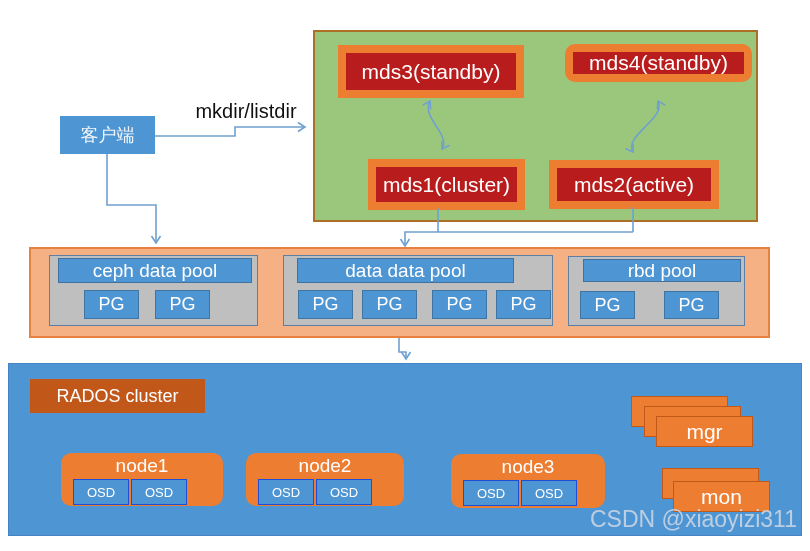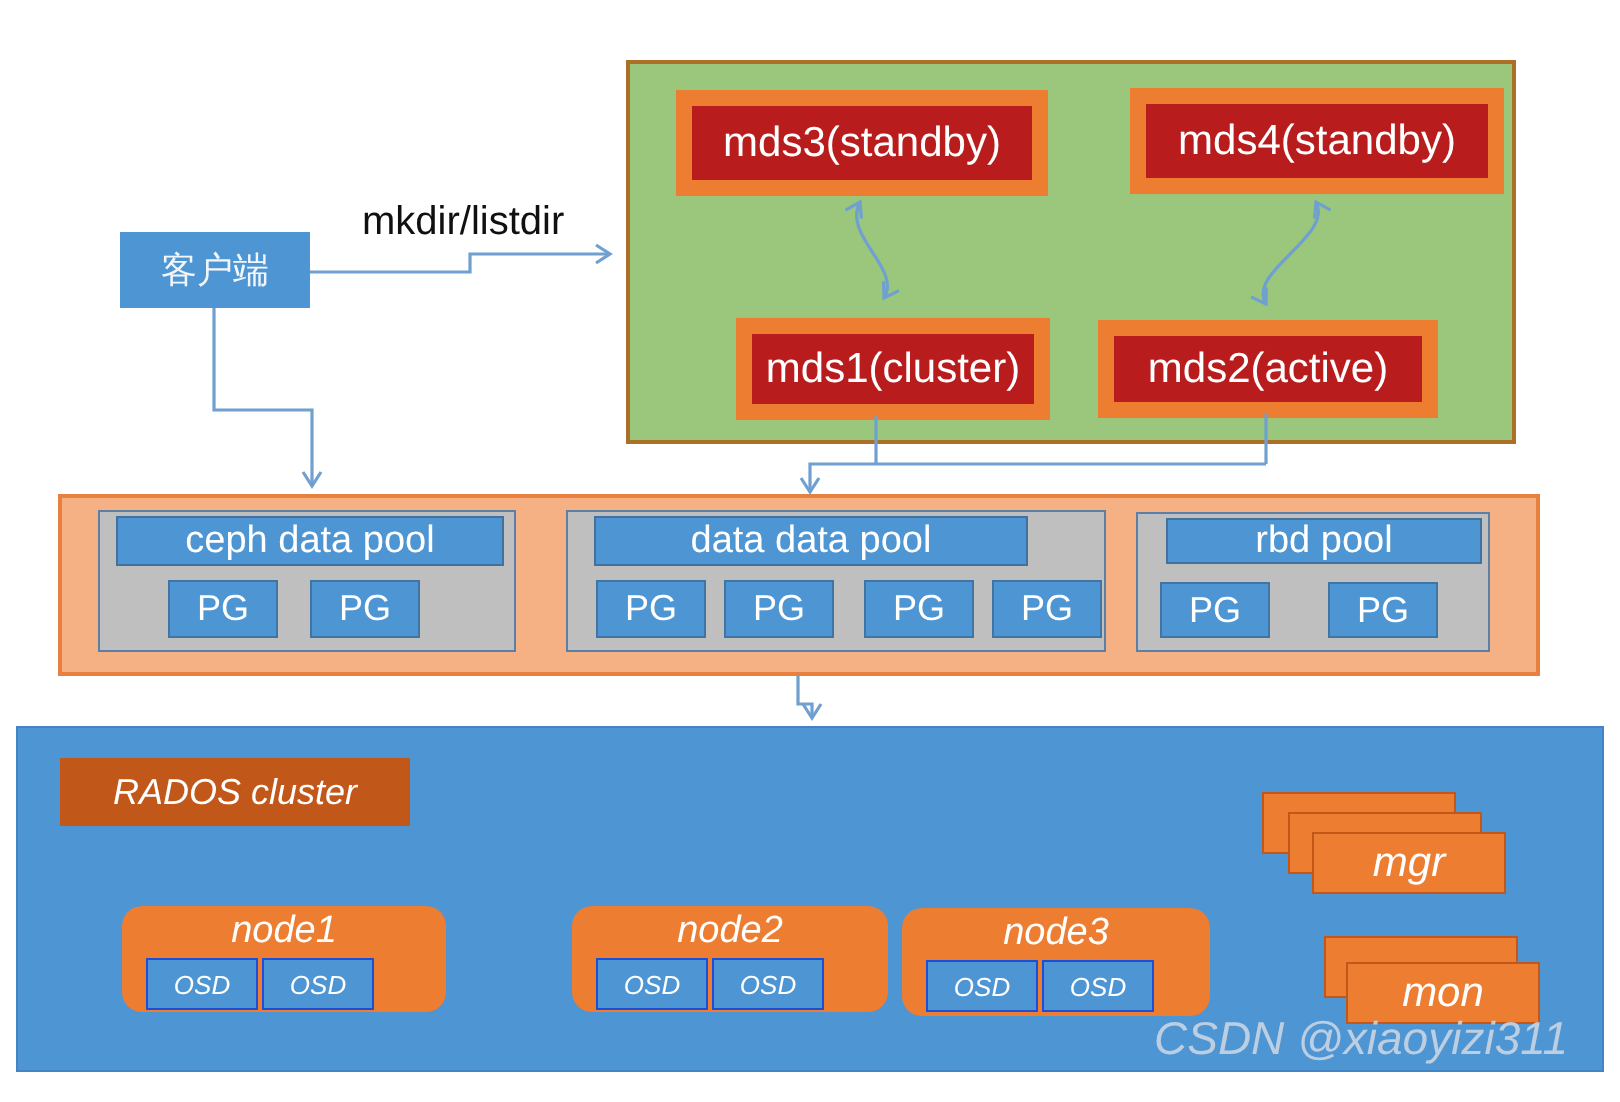--- a/index.html
+++ b/index.html
@@ -16,42 +16,42 @@
   .salmon-box{background:#f5b183;border:2px solid #e8803f;}
   .pool-box{background:#bfbfbf;border:1px solid #5b7fa6;}
   .pool-title{background:#4e95d3;border:1px solid #41719c;color:#ffffff;font-size:19px;}
   .pg-box{background:#4e95d3;border:1px solid #3f74a3;color:#ffffff;font-size:18px;}
   .rados-box{background:#4e95d3;border:1px solid #4484c4;}
   .rados-label{background:#c2571a;color:#ffffff;font-size:18px;}
   .node-box{background:#ed7d31;border-radius:10px;color:#ffffff;}
   .node-title{position:absolute;top:2px;left:0;right:0;text-align:center;font-size:19px;color:#ffffff;}
   .osd-box{position:absolute;width:54px;height:24px;background:#4e95d3;border:1px solid #1d4ed8;color:#ffffff;font-size:13px;display:flex;align-items:center;justify-content:center;}
   .svc-rect{background:#ed7d31;border:1px solid #c2571a;width:97px;height:31px;color:#ffffff;font-size:21px;}
-  .flow-label{font-size:20px;color:#101010;}
+  .flow-label{font-size:20px;color:#101010;text-align:center;}
   .watermark{color:#c9d5e3;font-size:23px;opacity:0.9;}
   svg.overlay{position:absolute;left:0;top:0;pointer-events:none;}
 </style>
 </head>
 <body>
 
 <div id="canvas">
 
   <div class="abs center client-box" style="left:60px;top:116px;width:95px;height:38px;">
     <span>客户端</span>
   </div>
 
   <div class="abs flow-label" style="left:181px;top:100px;width:130px;">mkdir/listdir</div>
 
   <div class="abs green-box" style="left:313px;top:30px;width:445px;height:192px;">
 
     <div class="abs mds-box" style="left:23px;top:13px;width:186px;height:53px;">
       <div class="mds-inner">mds3(standby)</div>
     </div>
 
-    <div class="abs mds-box" style="left:250px;top:12px;width:187px;height:53px;">
+    <div class="abs mds-box" style="left:250px;top:12px;width:187px;height:38px;border-radius:10px;">
       <div class="mds-inner">mds4(standby)</div>
     </div>
 
     <div class="abs mds-box" style="left:53px;top:127px;width:157px;height:51px;">
       <div class="mds-inner">mds1(cluster)</div>
     </div>
 
     <div class="abs mds-box" style="left:234px;top:128px;width:170px;height:49px;">
       <div class="mds-inner">mds2(active)</div>
     </div>
@@ -72,50 +72,50 @@
     <div class="abs center pg-box" style="left:148px;top:34px;width:55px;height:29px;">PG</div>
     <div class="abs center pg-box" style="left:212px;top:34px;width:55px;height:29px;">PG</div>
   </div>
 
   <div class="abs pool-box" style="left:568px;top:256px;width:177px;height:70px;">
     <div class="abs center pool-title" style="left:14px;top:2px;width:158px;height:23px;">rbd pool</div>
     <div class="abs center pg-box" style="left:11px;top:34px;width:55px;height:28px;">PG</div>
     <div class="abs center pg-box" style="left:95px;top:34px;width:55px;height:28px;">PG</div>
   </div>
 
-  <div class="abs rados-box" style="left:8px;top:363px;width:794px;height:173px;font-style:italic;">
+  <div class="abs rados-box" style="left:8px;top:363px;width:794px;height:173px;">
 
     <div class="abs center rados-label" style="left:21px;top:15px;width:175px;height:34px;">RADOS cluster</div>
 
     <div class="abs node-box" style="left:52px;top:89px;width:162px;height:53px;">
       <div class="node-title">node1</div>
       <div class="osd-box" style="left:12px;top:26px;">OSD</div>
       <div class="osd-box" style="left:70px;top:26px;">OSD</div>
     </div>
 
-    <div class="abs node-box" style="left:237px;top:89px;width:158px;height:53px;margin-left:40px;">
+    <div class="abs node-box" style="left:237px;top:89px;width:158px;height:53px;">
       <div class="node-title">node2</div>
       <div class="osd-box" style="left:12px;top:26px;">OSD</div>
       <div class="osd-box" style="left:70px;top:26px;">OSD</div>
     </div>
 
     <div class="abs node-box" style="left:442px;top:90px;width:154px;height:54px;">
       <div class="node-title">node3</div>
       <div class="osd-box" style="left:12px;top:26px;">OSD</div>
       <div class="osd-box" style="left:70px;top:26px;">OSD</div>
     </div>
 
     <div class="abs svc-rect" style="left:622px;top:32px;"></div>
     <div class="abs svc-rect" style="left:635px;top:42px;"></div>
     <div class="abs svc-rect center" style="left:647px;top:52px;">mgr</div>
 
     <div class="abs svc-rect" style="left:653px;top:104px;"></div>
     <div class="abs svc-rect center" style="left:664px;top:117px;">mon</div>
 
-    <div class="abs watermark" style="right:17px;bottom:2px;margin-left:36px;">CSDN @xiaoyizi311</div>
+    <div class="abs watermark" style="right:4px;bottom:2px;margin-left:36px;">CSDN @xiaoyizi311</div>
   </div>
 
   <svg class="overlay" width="810" height="551" viewBox="0 0 810 551">
     <defs>
       <marker id="arw" viewBox="-8 -6 10 12" markerWidth="10" markerHeight="12" refX="0" refY="0" orient="auto-start-reverse" markerUnits="userSpaceOnUse">
         <path d="M-7,-4.5 L0,0 L-7,4.5" fill="none" stroke="#6fa0d0" stroke-width="1.6"></path>
       </marker>
     </defs>
     <g fill="none" stroke="#6fa0d0" stroke-width="1.6">
       <path d="M155,136 H235 V127 H305" marker-end="url(#arw)"></path>

